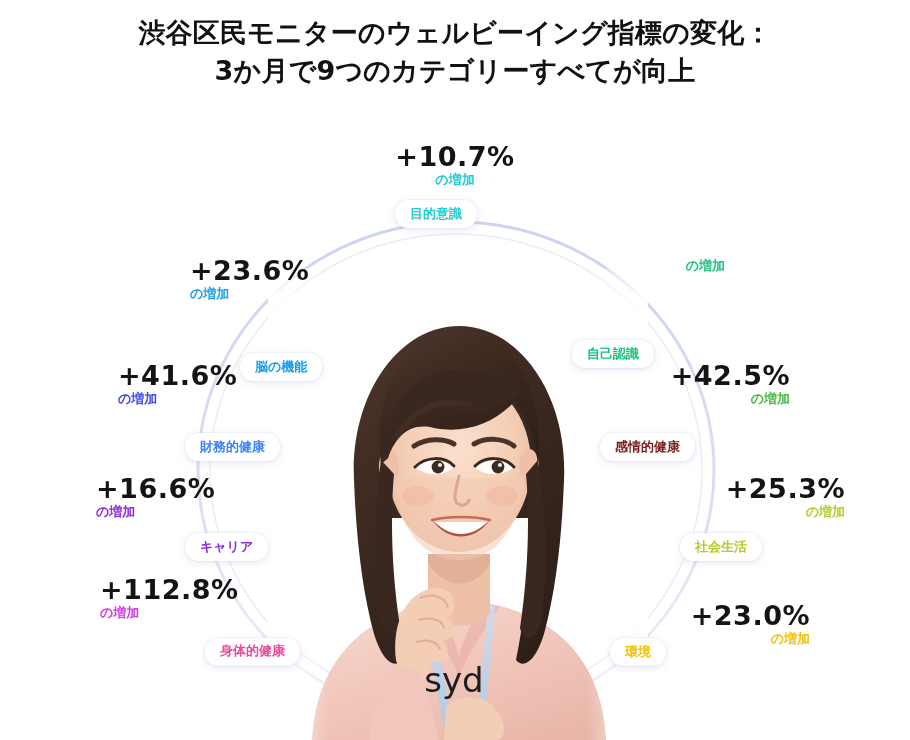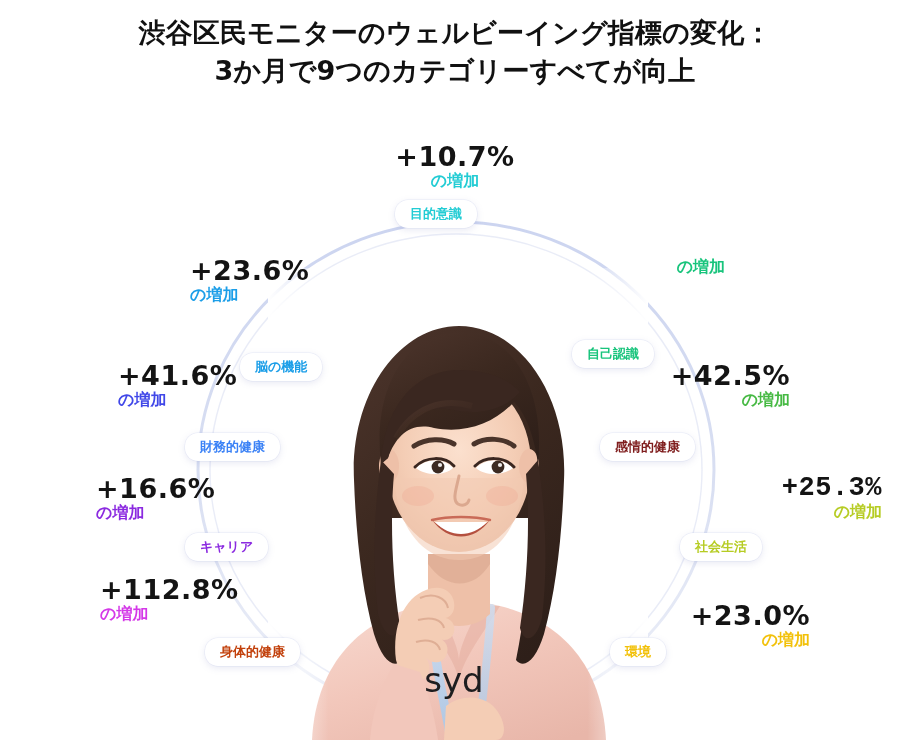--- a/index.html
+++ b/index.html
@@ -81,21 +81,21 @@
     line-height: 1.02;
   }
   .stat .val {
     display: block;
     color: #141414;
     font-size: 27px;
     letter-spacing: 0.5px;
   }
   .stat .suffix {
     display: block;
-    font-size: 16px;
+    font-size: 13px;
     font-weight: 700;
     margin-top: 2px;
   }
   .align-left   { text-align: left; }
   .align-right  { text-align: right; }
   .align-center { text-align: center; }
 </style>
 </head>
 <body>
 
@@ -274,39 +274,39 @@
   <div class="node align-right" style="left:605px; top:362px; width:185px;">
     <span class="stat">
       <span class="val">+42.5%</span>
       <span class="suffix" style="color:#46b943;">の増加</span>
     </span>
   </div>
 
   <div class="node" style="left:680px; top:533px;">
     <span class="pill" style="color:#b6cc24;">社会生活</span>
   </div>
-  <div class="node align-right" style="left:692px; top:475px; width:190px;font-family:Liberation Mono, monospace;">
+  <div class="node align-right" style="left:655px; top:475px; width:190px;">
     <span class="stat">
       <span class="val">+25.3%</span>
       <span class="suffix" style="color:#b6cc24;">の増加</span>
     </span>
   </div>
 
   <div class="node" style="left:610px; top:638px;">
     <span class="pill" style="color:#f2c10a;">環境</span>
   </div>
   <div class="node align-right" style="left:625px; top:602px; width:185px;">
     <span class="stat">
       <span class="val">+23.0%</span>
       <span class="suffix" style="color:#f2c10a;">の増加</span>
     </span>
   </div>
 
   <div class="node" style="left:205px; top:638px;">
-    <span class="pill" style="color:#c2410c;">身体的健康</span>
+    <span class="pill" style="color:#ec4899;font-family:Liberation Mono, monospace;">身体的健康</span>
   </div>
   <div class="node align-left" style="left:100px; top:576px; width:200px;">
     <span class="stat">
       <span class="val">+112.8%</span>
       <span class="suffix" style="color:#d438e8;">の増加</span>
     </span>
   </div>
 
   <div class="node" style="left:185px; top:533px;">
     <span class="pill" style="color:#8b2ae0;">キャリア</span>

